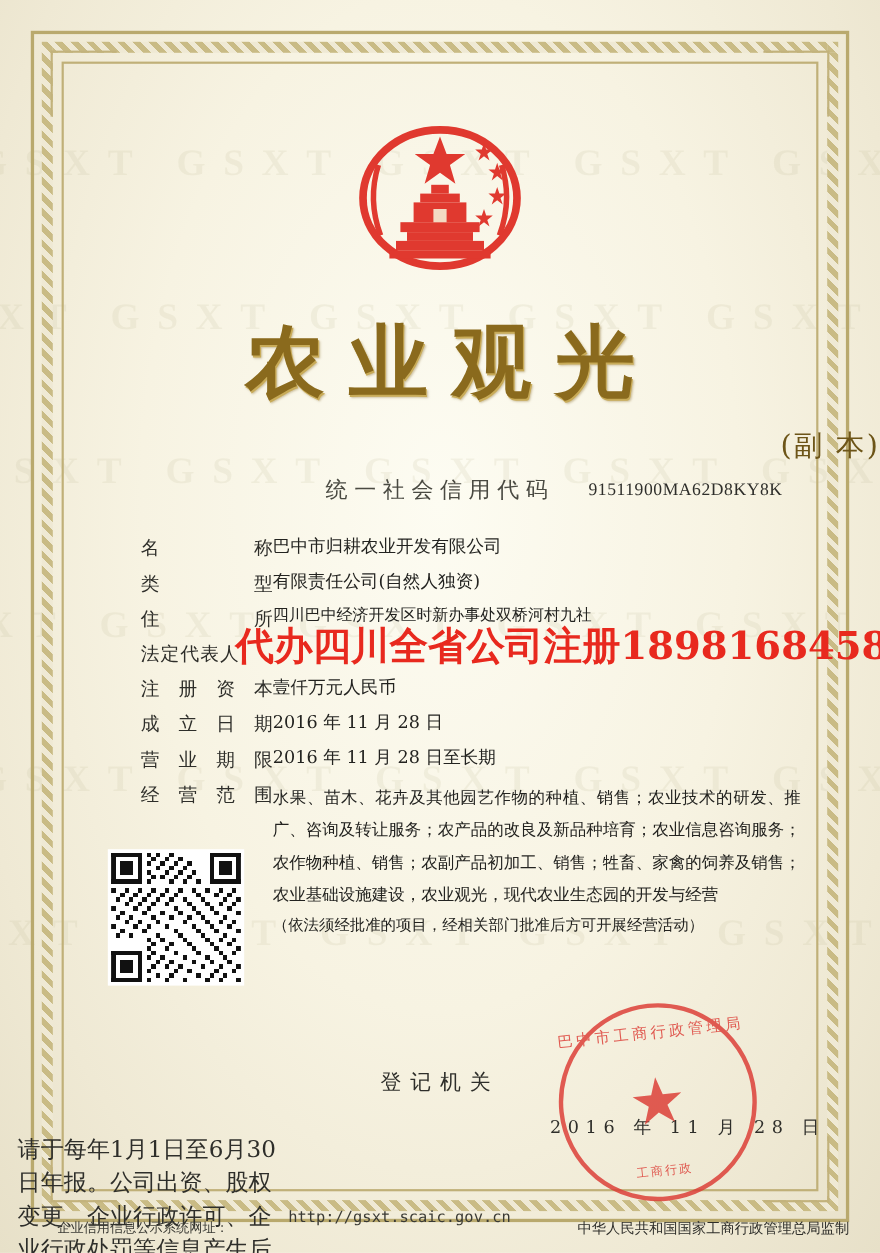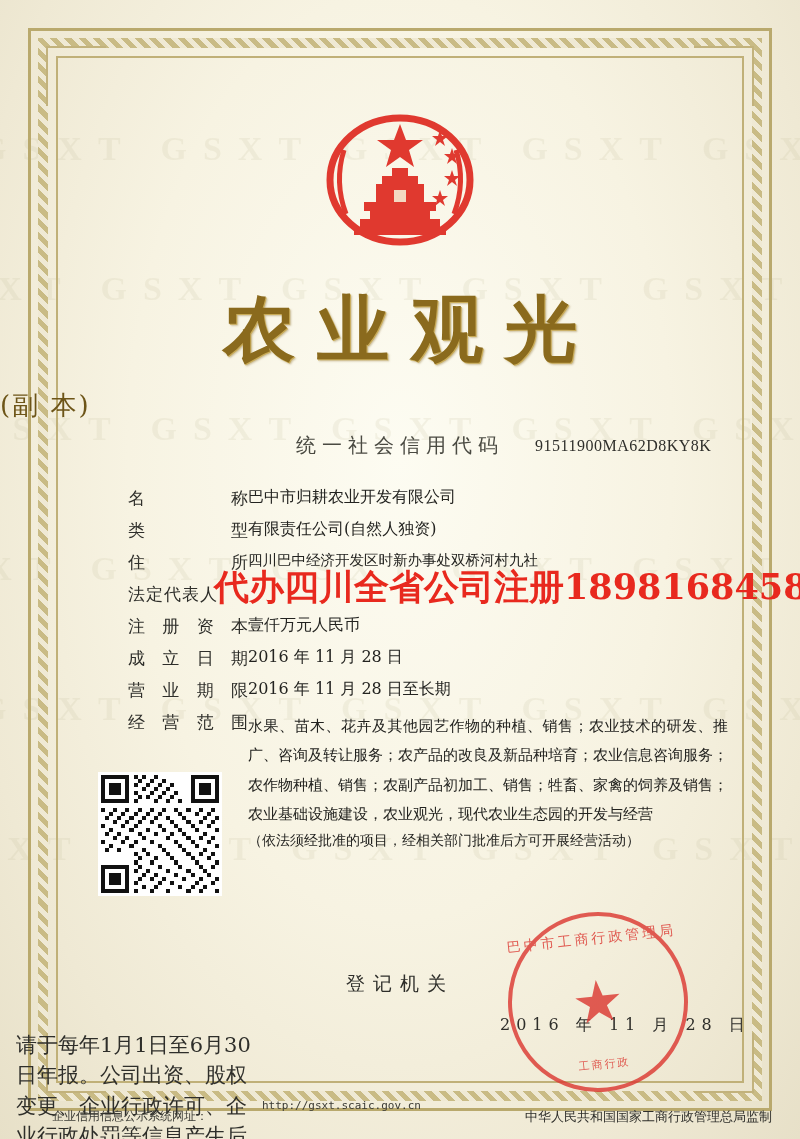--- a/index.html
+++ b/index.html
@@ -95,21 +95,21 @@
     font-size: 72px;
     letter-spacing: 22px;
     text-indent: 22px;
     color: #8a6a1d;
     text-shadow: 1px 1px 0 #c8ab58, 2px 2px 2px rgba(120,90,20,.35);
   }
   .sub-title {
     position: absolute;
     top: 388px;
     left: 0; right: 0;
-    text-align: left;
+    text-align: right;
     font-family: "DejaVu Serif", "Liberation Serif", serif;
     font-size: 26px;
     letter-spacing: 2px;
     color: #6d5518;
   }
   .credit-code-label {
     position: absolute;
     top: 432px;
     left: 0; right: 0;
     text-align: center;
@@ -275,21 +275,21 @@
     font-family: "DejaVu Serif", "Liberation Serif", serif;
     font-size: 12px;
     color: #3a3a34;
     text-align: center;
   }
   .footer-url {
     position: absolute;
     left: 262px;
     top: 1099px;
     font-family: "DejaVu Sans Mono", "Liberation Mono", monospace;
-    font-size: 11px;
+    font-size: 14px;
     color: #3a3a34;
   }
   .footer-right {
     position: absolute;
     right: 28px;
     top: 1108px;
     font-family: "DejaVu Serif", "Liberation Serif", serif;
     font-size: 13px;
     color: #2e2e2a;
   }

